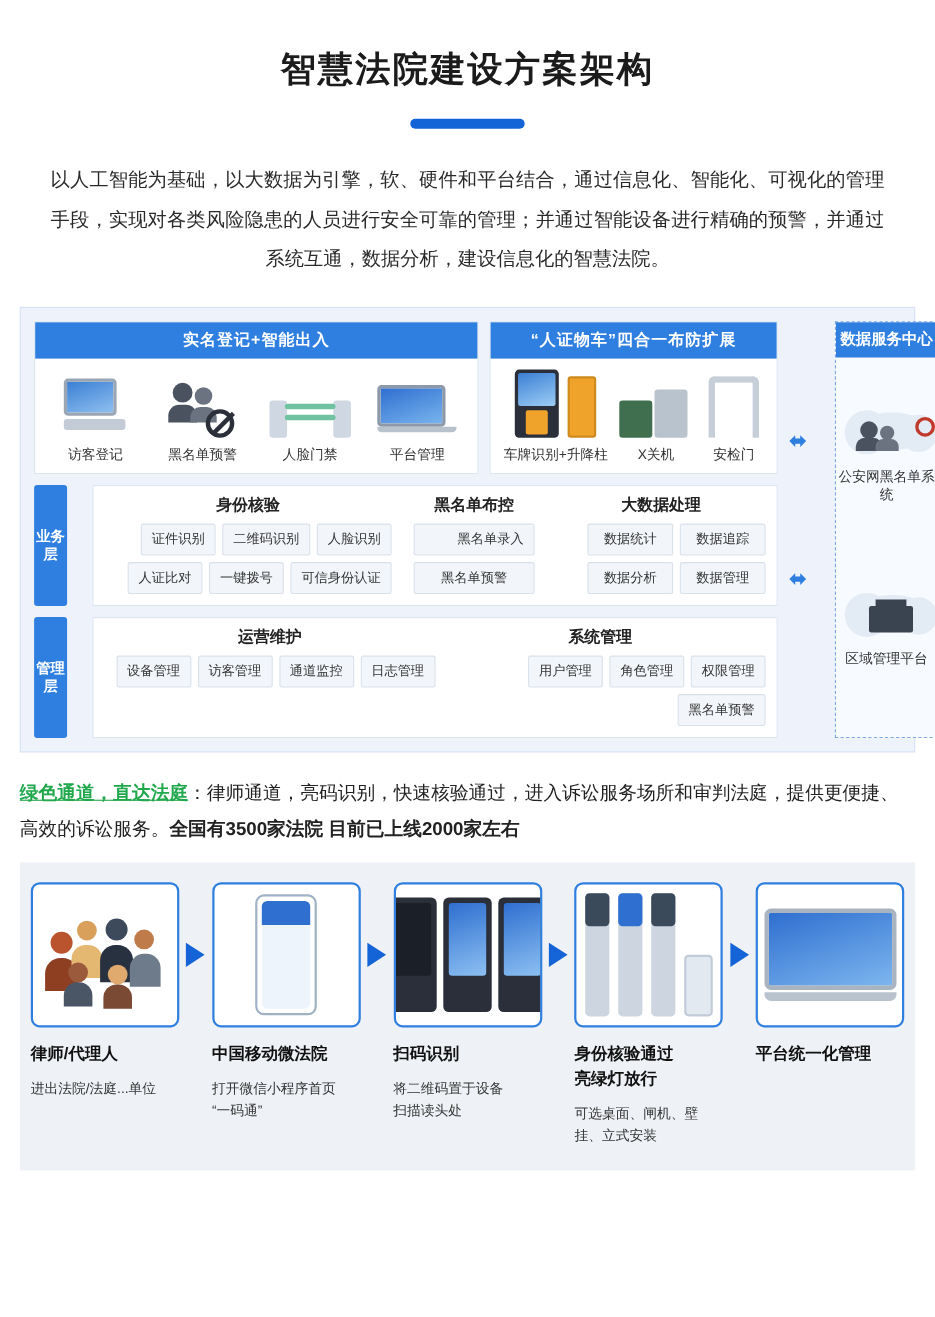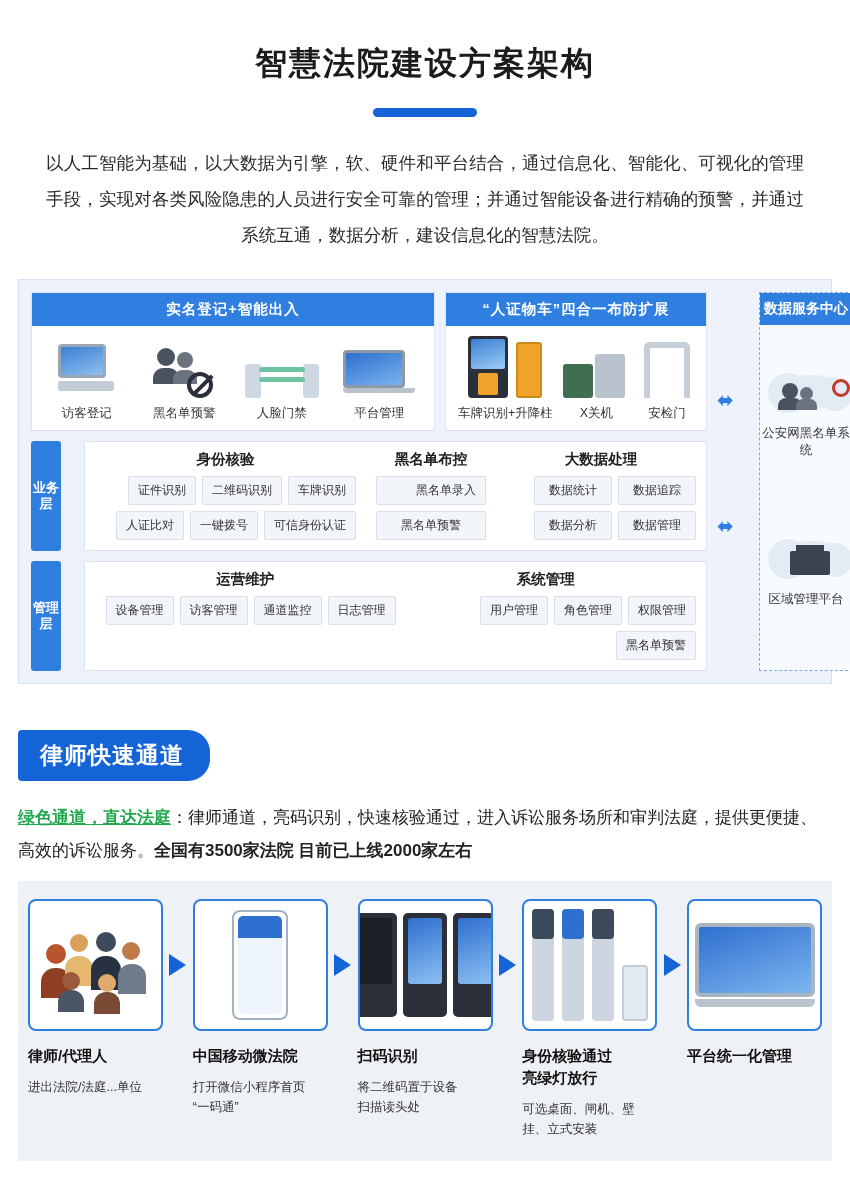--- a/index.html
+++ b/index.html
@@ -339,21 +339,21 @@
 
       <div class="layer-row">
         <div class="layer-tag">业务层</div>
         <div class="layer-body">
           <div class="group-titles">
             <div class="group">
               <div class="group-title">身份核验</div>
               <div class="chips">
                 <span class="chip">证件识别</span>
                 <span class="chip">二维码识别</span>
-                <span class="chip">车牌识别</span>
+                <span class="chip">人脸识别</span>
                 <span class="chip">人证比对</span>
                 <span class="chip">一键拨号</span>
                 <span class="chip">可信身份认证</span>
               </div>
             </div>
             <div class="group" style="max-width:150px;">
               <div class="group-title">黑名单布控</div>
               <div class="chips-col">
                 <span class="chip" style="width:110px;text-align:right;">黑名单录入</span>
                 <span class="chip" style="width:110px;text-align:center;">黑名单预警</span>
@@ -430,23 +430,20 @@
             <span style="position:absolute;left:30px;top:20px;width:40px;height:24px;background:#3a4350;border-radius:2px;"></span>
             <span style="position:absolute;left:36px;top:14px;width:28px;height:8px;background:#3a4350;"></span>
           </div>
           <div class="cloud-cap">区域管理平台</div>
         </div>
       </div>
     </div>
   </div>
 
   
-  <div class="sec-banner">
-    <div class="bar">律师快速通道</div>
-  </div>
 
   <div class="sec-desc">
     <span class="green underline bold">绿色通道，直达法庭</span><span>：律师通道，亮码识别，快速核验通过，进入诉讼服务场所和审判法庭，提供更便捷、高效的诉讼服务。</span><span class="bold">全国有3500家法院 目前已上线2000家左右</span>
   </div>
 
   <div class="flow">
 
     <div class="flow-step">
       <div class="flow-card">
         <div class="crowd">

